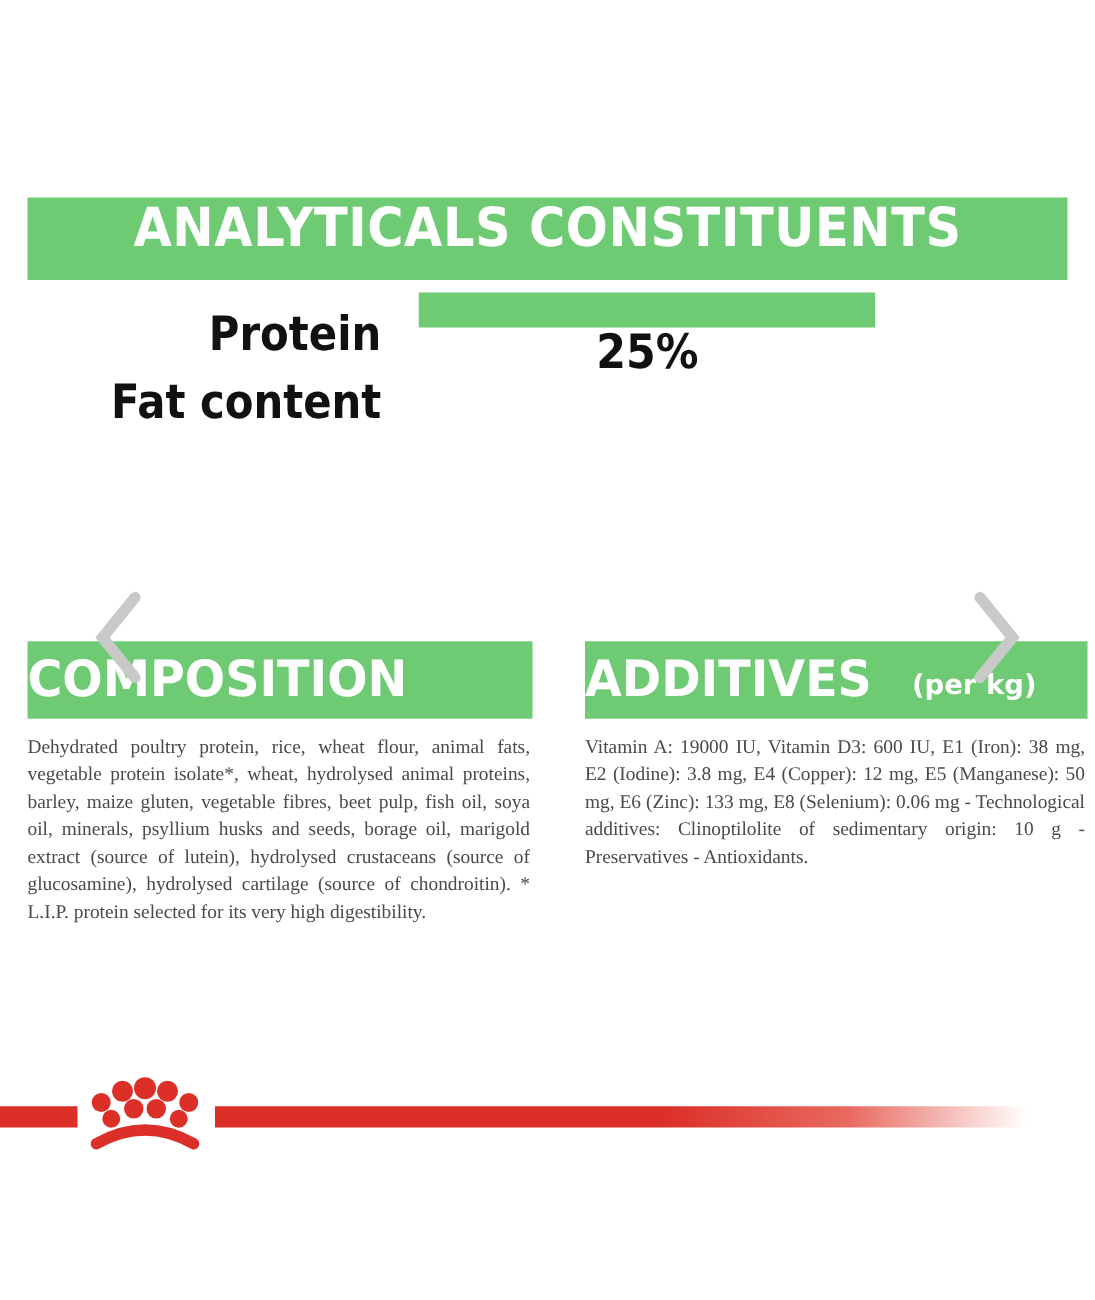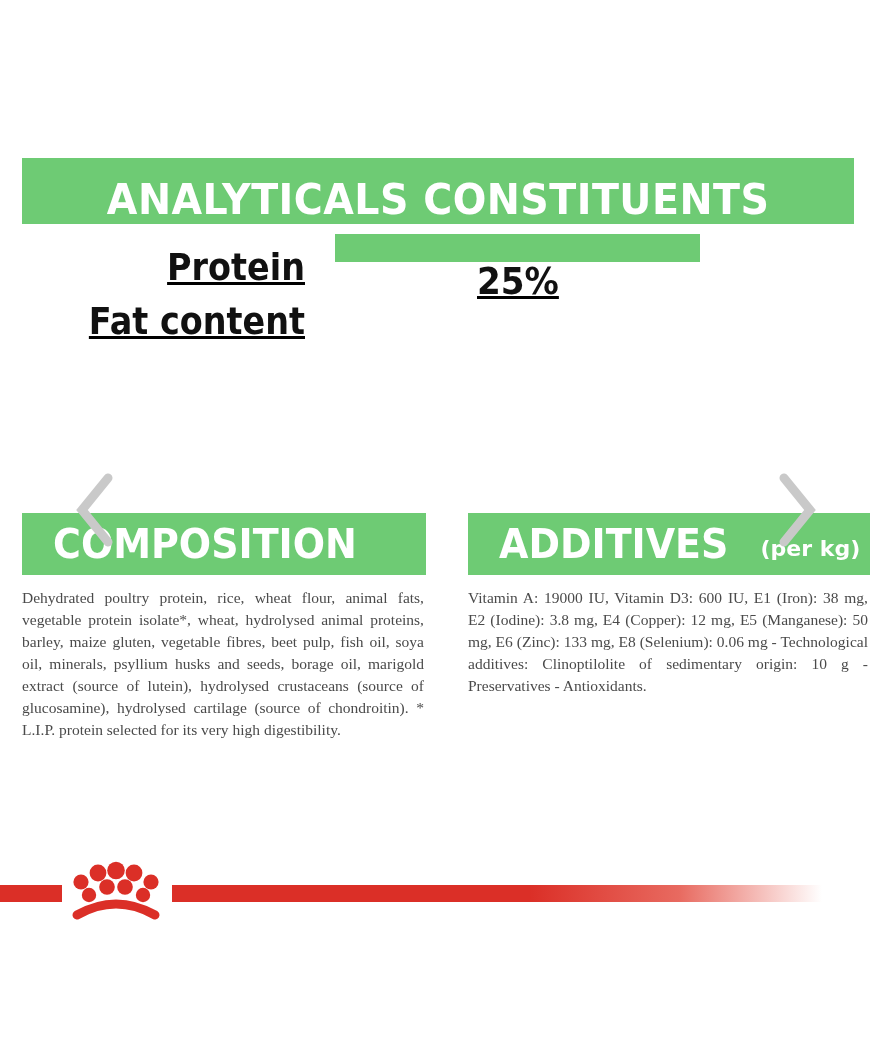--- a/index.html
+++ b/index.html
@@ -17,21 +17,21 @@
     position: relative;
     width: 876px;
     height: 1040px;
   }
 
   
   .banner {
     position: absolute;
     background: #6ECB74;
     display: flex;
-    align-items: flex-end;
+    align-items: flex-start;
   }
 
   #analyticals-banner {
     left: 22px;
     top: 158px;
     width: 832px;
     height: 66px;
     justify-content: center;
   }
 
@@ -48,21 +48,20 @@
     transform: scaleX(0.92);
     transform-origin: center;
   }
 
   
   .chart {
     position: absolute;
     left: 0;
     top: 240px;
     width: 876px;
-    text-decoration: underline;
   }
 
   .chart-row {
     display: flex;
     align-items: center;
     height: 54px;
   }
 
   .chart-label {
     width: 305px;
@@ -108,21 +107,21 @@
   }
 
   #composition-panel { left: 22px;  width: 404px; }
   #additives-panel   { left: 468px; width: 402px; }
 
   .panel-header {
     background: #6ECB74;
     height: 62px;
     display: flex;
     align-items: center;
-    padding-left: 31px;
+    padding-left: 0;
   }
 
   .panel-header .panel-title {
     color: #ffffff;
     font-family: "DejaVu Sans", sans-serif;
     font-weight: bold;
     font-size: 40px;
     letter-spacing: 0px;
     white-space: nowrap;
     transform: scaleX(0.95);

